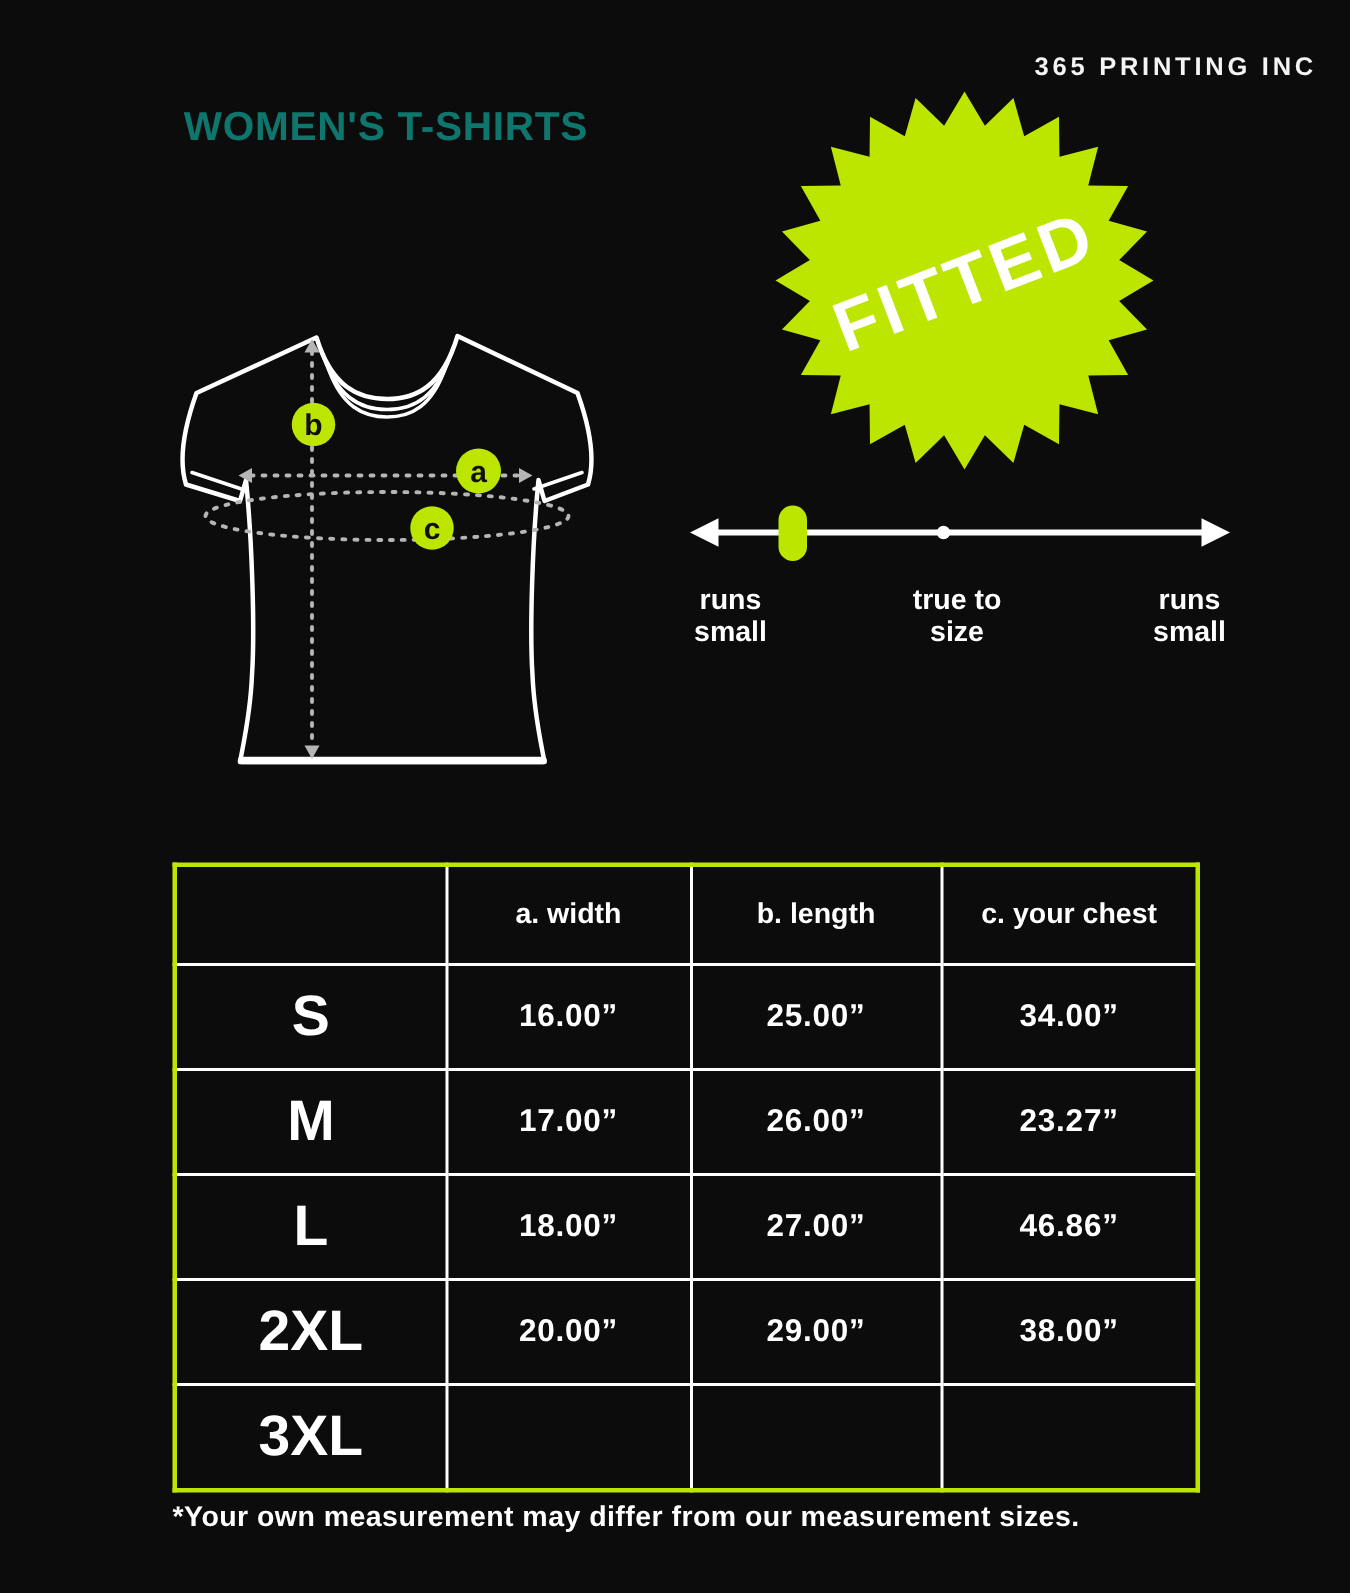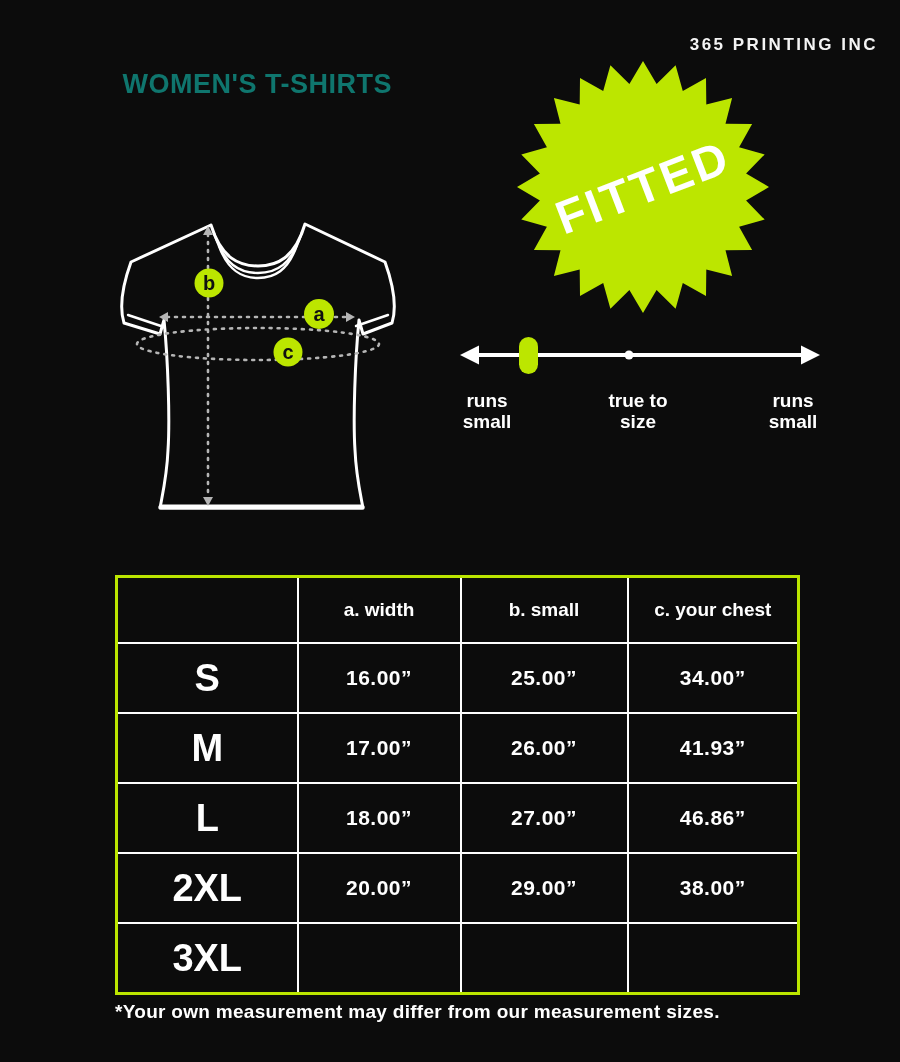--- a/index.html
+++ b/index.html
@@ -154,34 +154,34 @@
     <colgroup>
       <col class="col-size">
         <col class="col-a">
         <col class="col-b">
         <col class="col-c">
     </colgroup>
     <tbody>
         <tr>
       <th></th>
       <th>a. width</th>
-      <th>b. small</th>
+      <th>b. length</th>
       <th>c. your chest</th>
     </tr>
     <tr>
       <td class="size-cell">S</td>
       <td>16.00”</td>
       <td>25.00”</td>
       <td>34.00”</td>
     </tr>
     <tr>
       <td class="size-cell">M</td>
       <td>17.00”</td>
       <td>26.00”</td>
-      <td>41.93”</td>
+      <td>23.27”</td>
     </tr>
     <tr>
       <td class="size-cell">L</td>
       <td>18.00”</td>
       <td>27.00”</td>
       <td>46.86”</td>
     </tr>
     <tr>
       <td class="size-cell">2XL</td>
       <td>20.00”</td>

